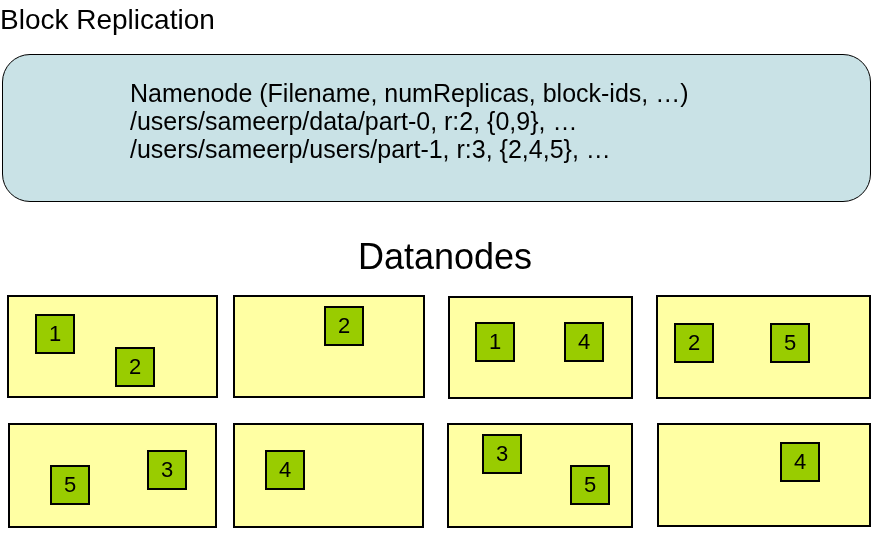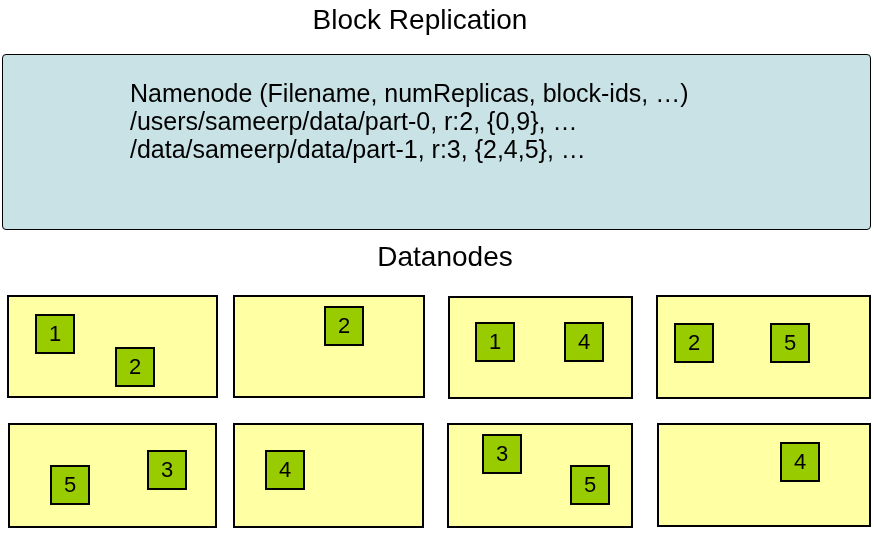--- a/index.html
+++ b/index.html
@@ -13,44 +13,43 @@
     width: 874px; height: 536px;
     background: #ffffff;
     font-family: "Liberation Sans", "DejaVu Sans", sans-serif;
     color: #000;
     overflow: hidden;
     position: relative;
   }
   .page-title {
     position: absolute;
     top: 3px; left: 0; width: 840px;
-    text-align: center;
     font-size: 28px;
     line-height: 33px;
     white-space: nowrap;
   }
   .namenode-box {
     position: absolute;
     left: 2px; top: 54px;
-    width: 869px; height: 176px;
+    width: 869px; height: 148px;
     background: var(--namenode-fill);
     border: 1px solid var(--border);
-    border-radius: 4px;
+    border-radius: 28px;
     padding: 24px 13px 0 127px;
   }
   .namenode-line {
     font-size: 25px;
     line-height: 28px;
     white-space: nowrap;
   }
   .datanodes-title {
     position: absolute;
     top: 240px; left: 16px; width: 858px;
     text-align: center;
-    font-size: 28px;
+    font-size: 36px;
     line-height: 33px;
     white-space: nowrap;
   }
   .datanode {
     position: absolute;
     background: var(--datanode-fill);
     border: 2px solid var(--border);
   }
   .block {
     position: absolute;
@@ -65,21 +64,21 @@
   }
 </style>
 </head>
 <body>
 
 <div class="page-title">Block Replication</div>
 
 <div class="namenode-box">
   <div class="namenode-line">Namenode (Filename, numReplicas, block-ids, …)</div>
   <div class="namenode-line">/users/sameerp/data/part-0, r:2, {0,9}, …</div>
-  <div class="namenode-line">/data/sameerp/data/part-1, r:3, {2,4,5}, …</div>
+  <div class="namenode-line">/users/sameerp/users/part-1, r:3, {2,4,5}, …</div>
 </div>
 
 <div class="datanodes-title">Datanodes</div>
 
 <div>
     <div class="datanode" style="left: 7px; top: 295px; width: 211px; height: 103px;">
       <div class="block" style="left: 26px; top: 17px;">1</div>
       <div class="block" style="left: 106px; top: 50px;">2</div>
     </div>
     <div class="datanode" style="left: 233px; top: 295px; width: 192px; height: 103px;">

